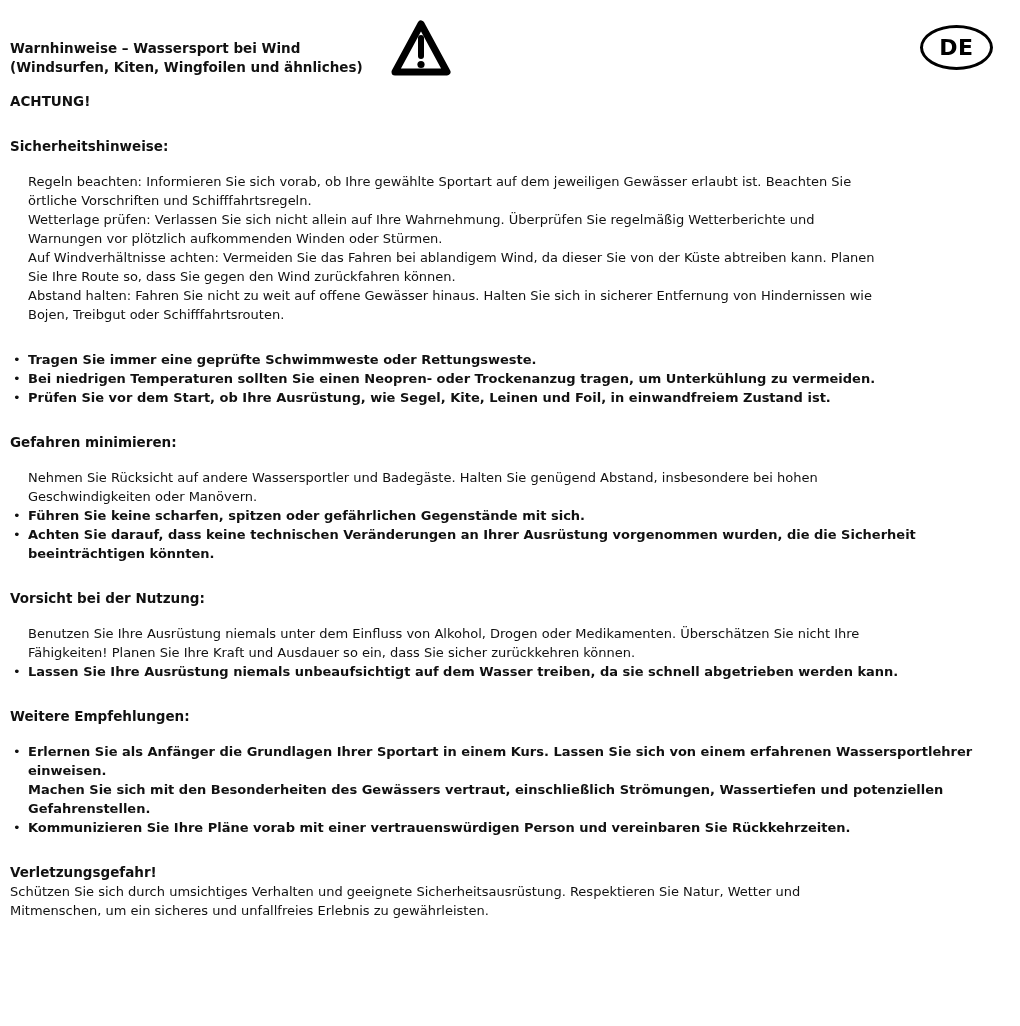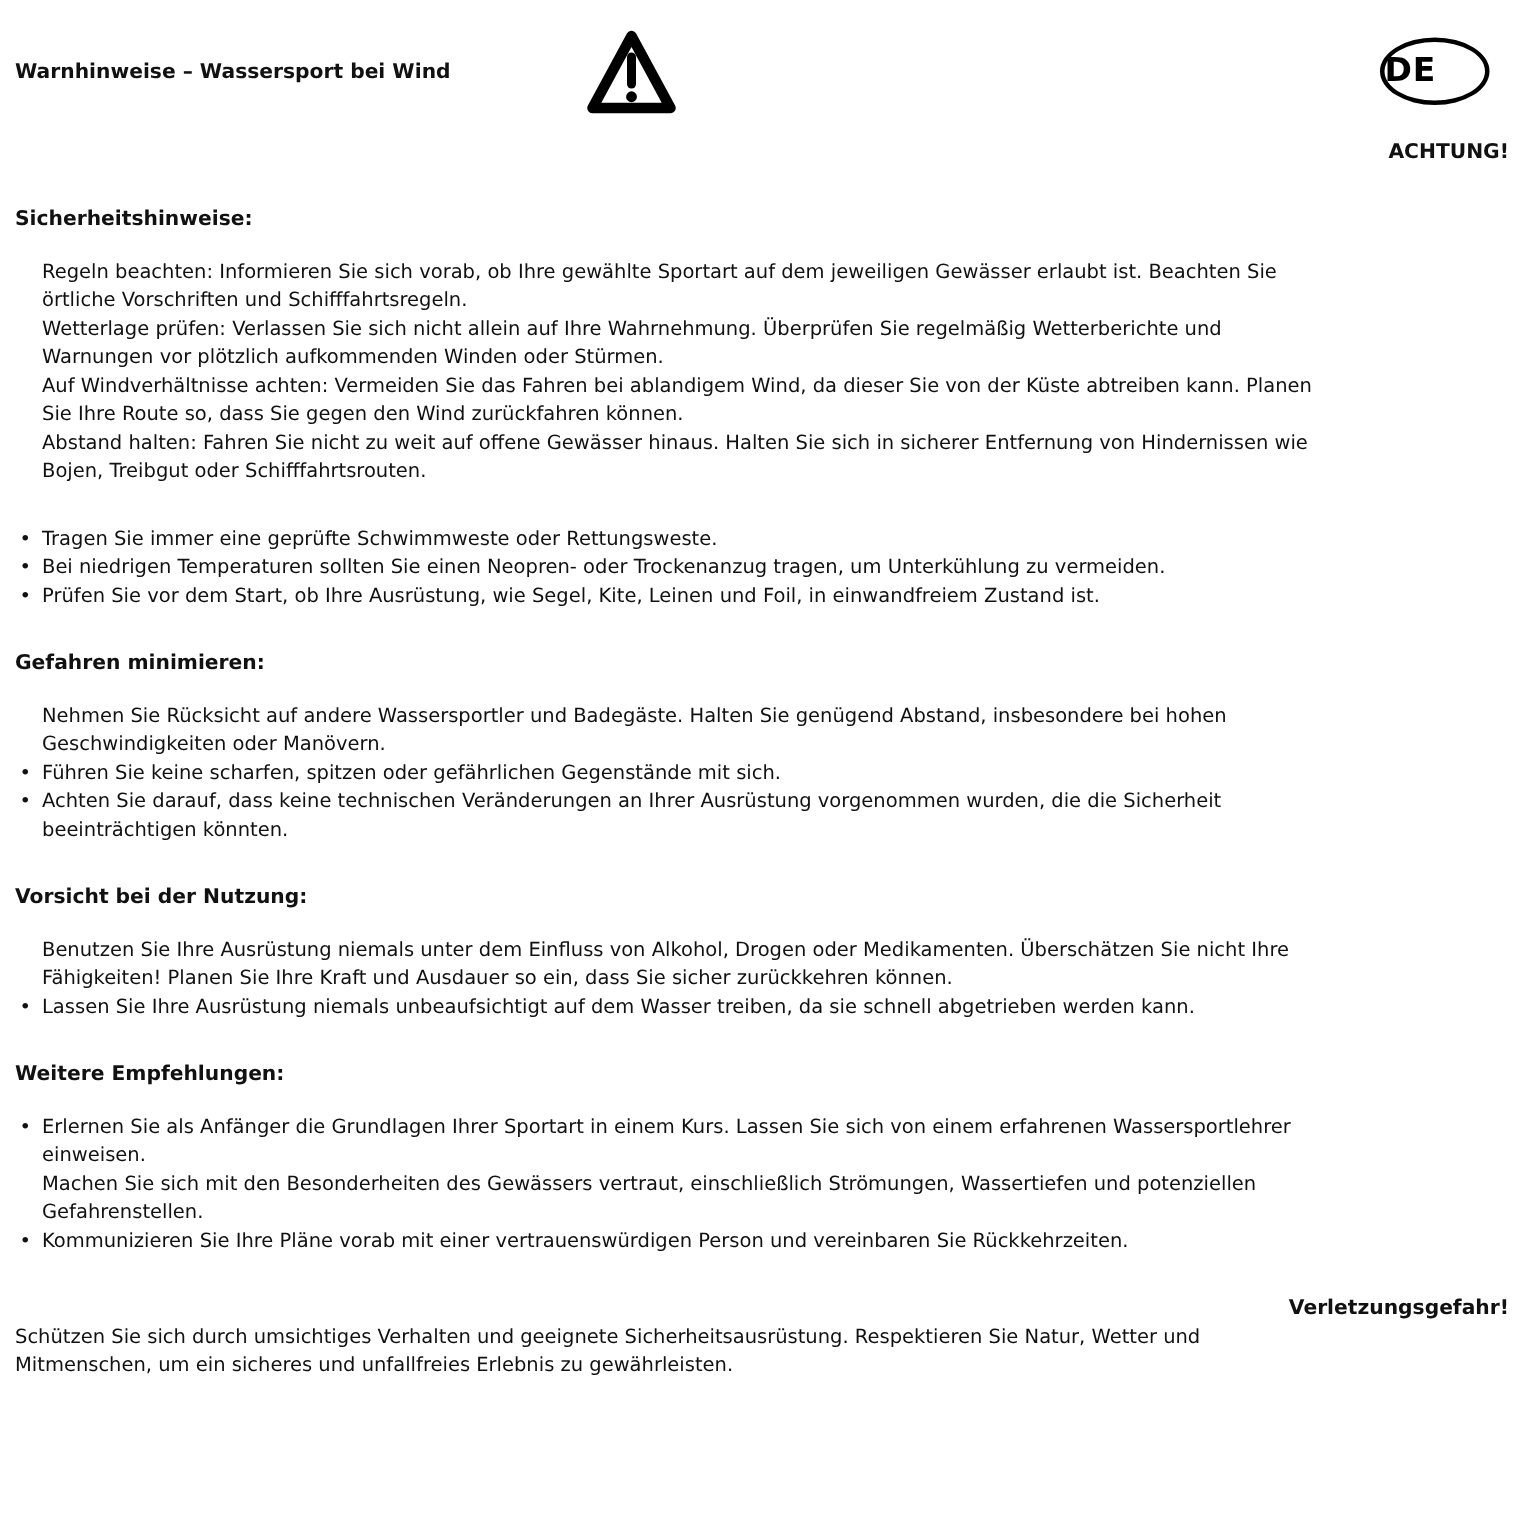--- a/index.html
+++ b/index.html
@@ -17,44 +17,45 @@
 
   
   .header { position: relative; height: 92px; }
   .title { position: absolute; left: 0; top: 39px; font-weight: bold; font-size: 13.5px; line-height: 18.5px; }
   .warn-triangle { position: absolute; left: 381px; top: 19px; width: 60px; height: 58px; }
   .lang-badge {
     position: absolute; right: 13px; top: 25px;
     width: 73px; height: 45px;
     border: 3px solid #000;
     border-radius: 50%;
-    display: flex; align-items: center; 
+    display: flex; align-items: center; justify-content: center;
     font-weight: bold; font-size: 22px; letter-spacing: 0.5px; color: #000;
   }
 
   
   .section { margin-top: 26px; }
   .section.first { margin-top: 0; }
   .section-heading { font-weight: bold; font-size: 13.5px; margin-bottom: 16px; }
-  .section.tight .section-heading { margin-bottom: 0; text-align: right; }
+  .section.tight .section-heading { margin-bottom: 0; }
 
   .para   { white-space: pre-line; }
   .indent { white-space: pre-line; margin-left: 18px; }
   .bullet-item { display: flex; padding-left: 3px; }
   .bullet-dot { width: 15px; flex: 0 0 15px; }
-  .bullet-text { white-space: pre-line; flex: 1; }
+  .bullet-text { white-space: pre-line; flex: 1; font-weight: bold; }
 </style>
 </head>
 <body>
 
 <div class="page">
 
   <div class="header">
     <div class="title">
       <div>Warnhinweise – Wassersport bei Wind</div>
+      <div>(Windsurfen, Kiten, Wingfoilen und ähnliches)</div>
     </div>
     <svg class="warn-triangle" viewBox="0 0 60 58" aria-hidden="true">
       <path d="M30 5 L56 53 L4 53 Z" fill="none" stroke="#000" stroke-width="7" stroke-linejoin="round"></path>
       <line x1="30" y1="19" x2="30" y2="37" stroke="#000" stroke-width="6" stroke-linecap="round"></line>
       <circle cx="30" cy="45.5" r="3.6" fill="#000"></circle>
     </svg>
     <div class="lang-badge">
       <span>DE</span>
     </div>
   </div>

